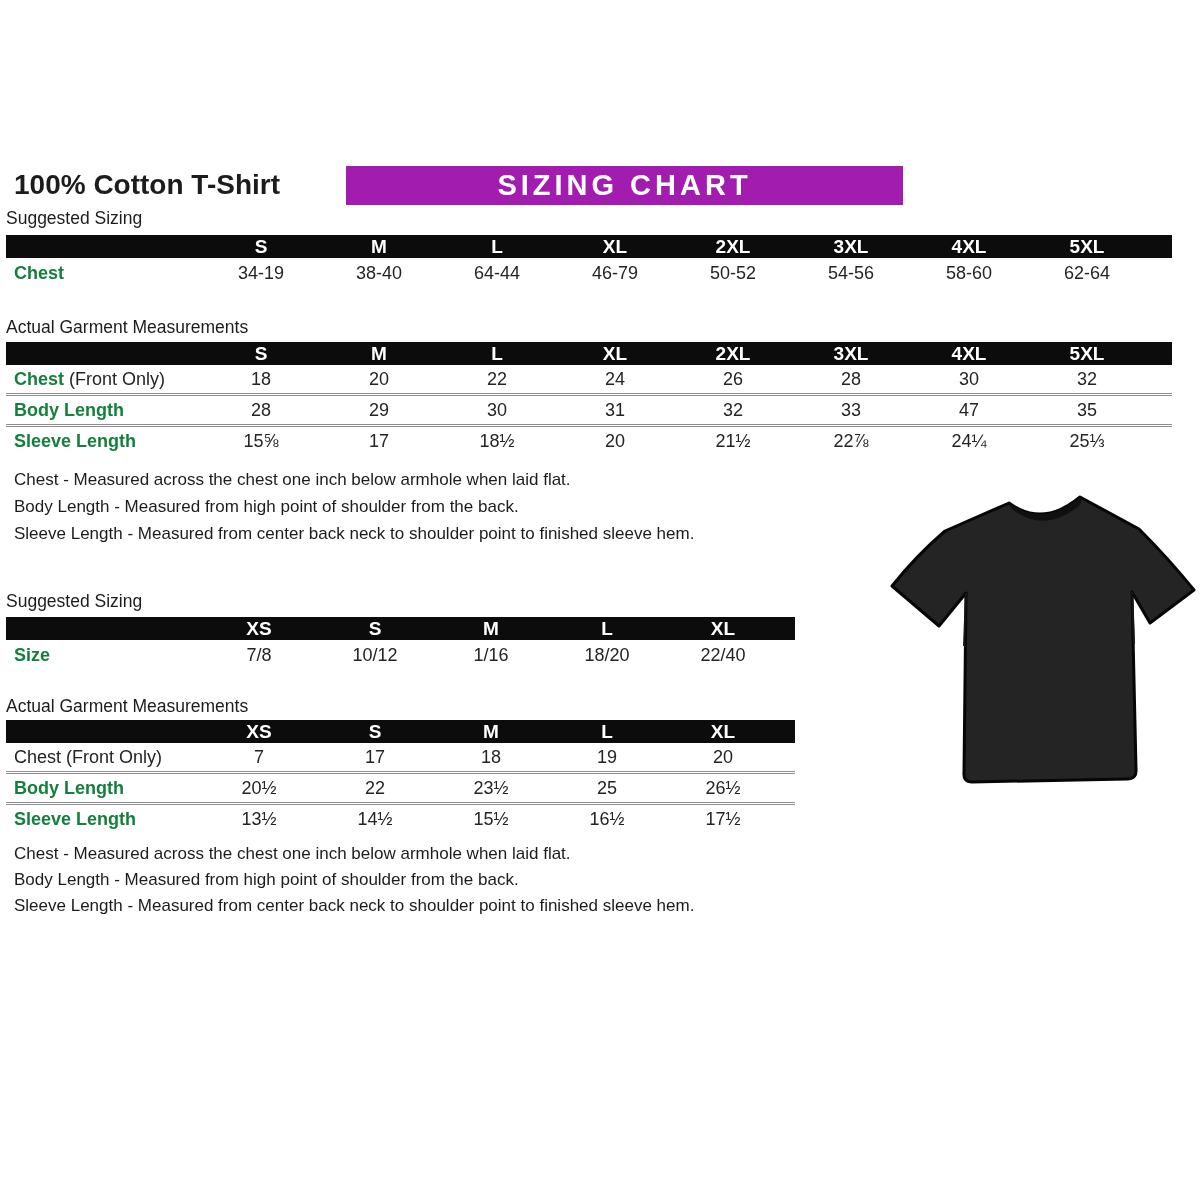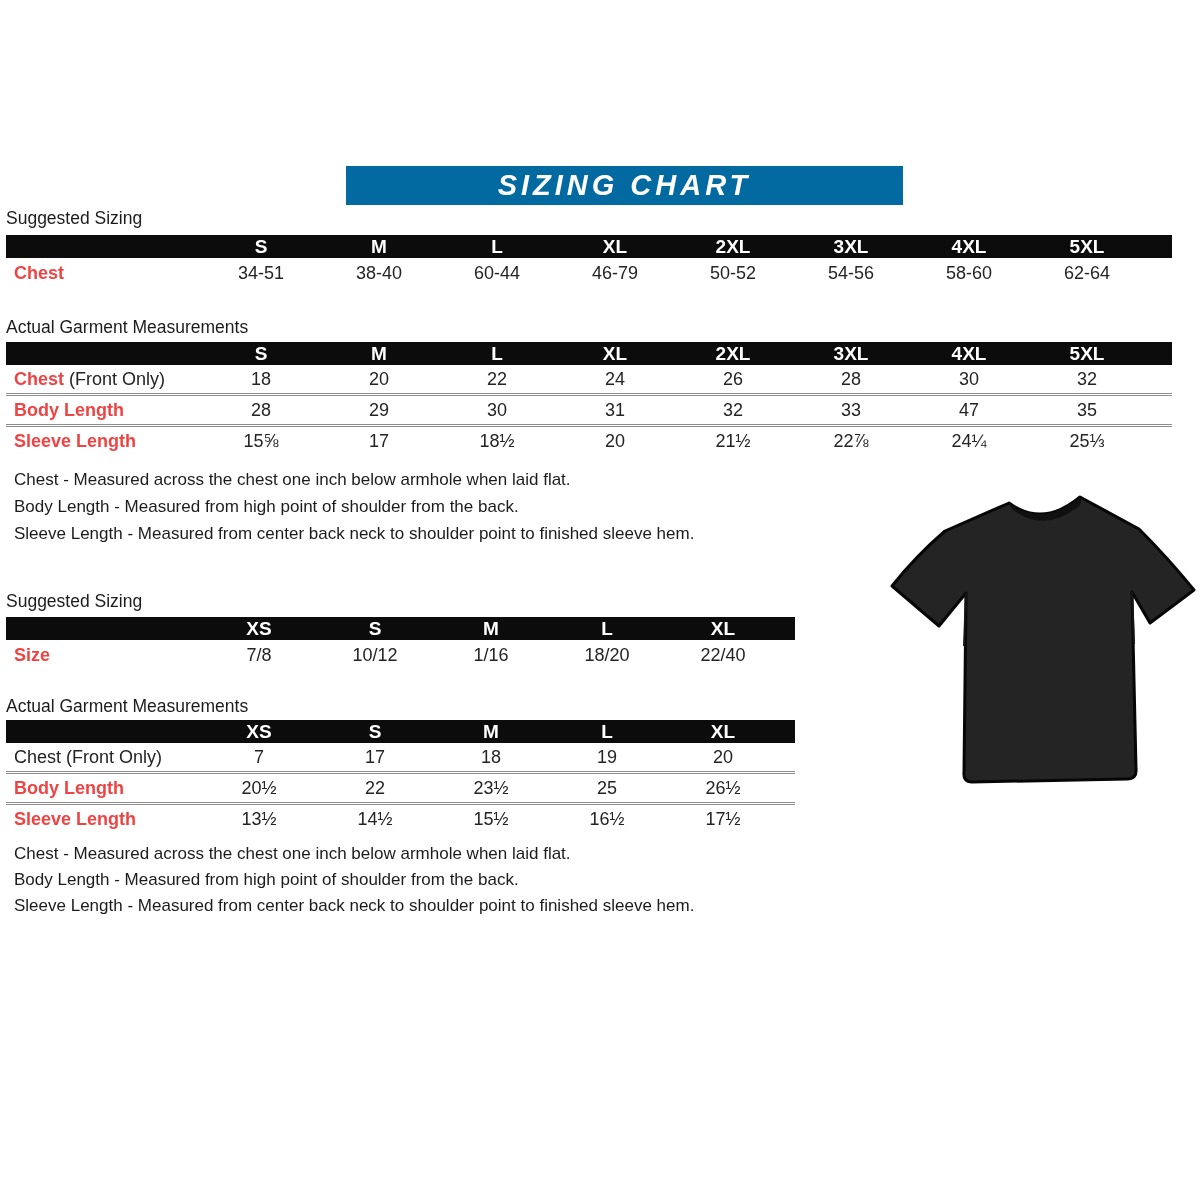--- a/index.html
+++ b/index.html
@@ -1,39 +1,40 @@
 <!DOCTYPE html>
 <html><head>
 <meta charset="utf-8">
 <style>
   html,body{margin:0;padding:0;background:#fff;}
   .sheet{position:relative;width:1200px;height:1200px;background:#ffffff;
          font-family:"Liberation Sans",sans-serif;color:#1c1c1c;overflow:hidden;}
   .abs{position:absolute;}
   .title{font-size:28px;font-weight:bold;white-space:nowrap;}
-  .banner{background:#0369a1;color:#ffffff;display:flex;align-items:center;justify-content:center;
-          font-weight:bold;font-size:29px;letter-spacing:4px;white-space:nowrap;font-style:italic;}
+  .banner{background:#a21caf;color:#ffffff;display:flex;align-items:center;justify-content:center;
+          font-weight:bold;font-size:29px;letter-spacing:4px;white-space:nowrap;}
   .sec-label{font-size:17.5px;white-space:nowrap;}
   table.mt{border-collapse:collapse;table-layout:fixed;}
   table.mt td{padding:0;overflow:hidden;white-space:nowrap;}
   table.mt thead tr{background:#0c0c0c;}
   table.mt thead td{color:#ffffff;font-weight:bold;font-size:19px;text-align:center;height:23px;}
   table.mt tbody td{font-size:18px;text-align:center;height:28px;color:#242424;}
   table.mt.tall tbody td{height:31px;}
   table.mt tbody td.rowlabel{text-align:left;padding-left:8px;}
-  table.mt tbody td.rowlabel b{font-weight:bold;color:#ef4444;}
+  table.mt tbody td.rowlabel b{font-weight:bold;color:#15803d;}
   table.mt.seps tbody tr:not(:first-child) td{border-top:3px double #8f8f8f;}
   .notes div{font-size:17px;line-height:27px;white-space:nowrap;}
   .notes.tight div{line-height:26px;}
 </style>
 </head>
 <body>
 
 <div class="sheet">
 
+  <div class="abs title" style="left:14px;top:169px;">100% Cotton T-Shirt</div>
 
   <div class="abs banner" style="left:346px;top:166px;width:557px;height:39px;">
     <span>SIZING CHART</span>
   </div>
 
   <div class="abs sec-label" style="left:6px;top:208px;">Suggested Sizing</div>
 
   <div class="abs" style="left:6px;top:235px;">
     <table class="mt tall">
         <colgroup>
@@ -58,23 +59,23 @@
             <td>2XL</td>
             <td>3XL</td>
             <td>4XL</td>
             <td>5XL</td>
             <td></td>
           </tr>
         </thead>
         <tbody>
           <tr>
             <td class="rowlabel"><b>Chest</b></td>
-            <td>34-51</td>
+            <td>34-19</td>
             <td>38-40</td>
-            <td>60-44</td>
+            <td>64-44</td>
             <td>46-79</td>
             <td>50-52</td>
             <td>54-56</td>
             <td>58-60</td>
             <td>62-64</td>
             <td></td>
           </tr>
         </tbody>
       </table>
   </div>

